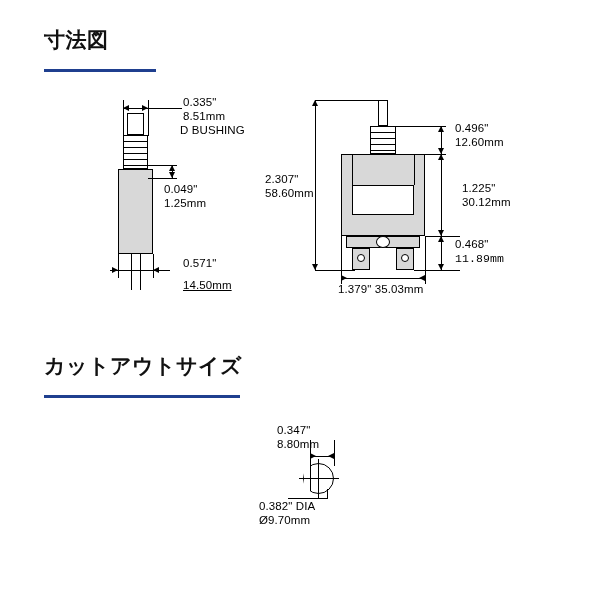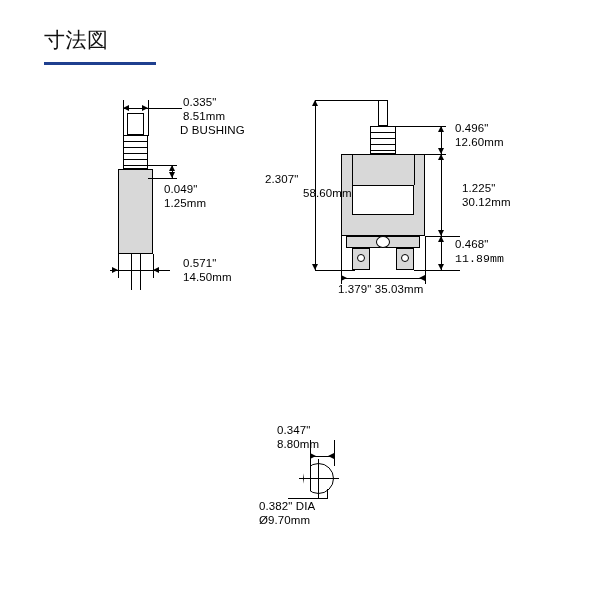--- a/index.html
+++ b/index.html
@@ -16,25 +16,25 @@
     overflow: hidden;
   }
   .page {
     position: absolute;
     inset: 0;
   }
 
   
   .heading {
     position: absolute;
-    font-weight: normal;
+    font-weight: bold;
     font-size: 21px;
     letter-spacing: 0.5px;
     color: #111111;
-    padding-bottom: 11px;
+    padding-bottom: 18px;
     white-space: nowrap;
   }
   .heading .rule {
     position: absolute;
     left: 0;
     bottom: 0;
     height: 3px;
     background: #1f3f8f;
   }
   #heading-dimensions { left: 44px; top: 26px; }
@@ -128,21 +128,21 @@
     <div class="arrow-d" style="left:169px; top:172px;"></div>
     <div class="lbl" style="left:164px; top:183px;">0.049"</div>
     <div class="lbl" style="left:164px; top:197px;">1.25mm</div>
 
     <div class="ln vln" style="left:118px; top:254px; height:24px;"></div>
     <div class="ln vln" style="left:153px; top:254px; height:24px;"></div>
     <div class="ln hln" style="left:110px; top:270px; width:60px;"></div>
     <div class="arrow-r" style="left:112px; top:267px;"></div>
     <div class="arrow-l" style="left:153px; top:267px;"></div>
     <div class="lbl" style="left:183px; top:257px;">0.571"</div>
-    <div class="lbl" style="left:183px; top:271px;">14.50mm</div>
+    <div class="lbl" style="left:183px; top:279px;text-decoration:underline;">14.50mm</div>
   </div>
 
   <div>
 
     <div class="box fillwhite" style="left:378px; top:100px; width:10px; height:26px;"></div>
 
     <div class="box fillwhite" style="left:370px; top:126px; width:26px; height:28px;"></div>
     <div class="ln hln" style="left:370px; top:132px; width:26px;"></div>
     <div class="ln hln" style="left:370px; top:138px; width:26px;"></div>
     <div class="ln hln" style="left:370px; top:144px; width:26px;"></div>
@@ -162,21 +162,21 @@
     <div class="box fillgray" style="left:396px; top:248px; width:18px; height:22px;"></div>
     <div class="circle" style="left:357px; top:254px; width:8px; height:8px;"></div>
     <div class="circle" style="left:401px; top:254px; width:8px; height:8px;"></div>
 
     <div class="ln vln" style="left:315px; top:100px; height:170px;"></div>
     <div class="arrow-u" style="left:312px; top:100px;"></div>
     <div class="arrow-d" style="left:312px; top:264px;"></div>
     <div class="ln hln" style="left:315px; top:100px; width:63px;"></div>
     <div class="ln hln" style="left:315px; top:270px; width:40px;"></div>
     <div class="lbl" style="left:265px; top:173px;">2.307"</div>
-    <div class="lbl" style="left:265px; top:187px;margin-left:38px;">58.60mm</div>
+    <div class="lbl" style="left:265px; top:187px;">58.60mm</div>
 
     <div class="ln hln" style="left:396px; top:126px; width:50px;"></div>
     <div class="ln hln" style="left:425px; top:154px; width:21px;"></div>
     <div class="ln vln" style="left:441px; top:126px; height:28px;"></div>
     <div class="arrow-u" style="left:438px; top:126px;"></div>
     <div class="arrow-d" style="left:438px; top:148px;"></div>
     <div class="lbl" style="left:455px; top:122px;">0.496"</div>
     <div class="lbl" style="left:455px; top:136px;">12.60mm</div>
 
     <div class="ln hln" style="left:425px; top:236px; width:35px;"></div>
@@ -194,20 +194,24 @@
     <div class="lbl" style="left:455px; top:252px;font-family:Liberation Mono, monospace;">11.89mm</div>
 
     <div class="ln vln" style="left:341px; top:236px; height:48px;"></div>
     <div class="ln vln" style="left:425px; top:236px; height:48px;"></div>
     <div class="ln hln" style="left:341px; top:278px; width:84px;"></div>
     <div class="arrow-r" style="left:341px; top:275px;"></div>
     <div class="arrow-l" style="left:419px; top:275px;"></div>
     <div class="lbl" style="left:338px; top:283px;">1.379" 35.03mm</div>
   </div>
 
+  <div class="heading" id="heading-cutout">
+    <span>カットアウトサイズ</span>
+    <span class="rule"></span>
+  </div>
 
   <div>
 
     <div class="circle" style="left:303px; top:463px; width:31px; height:31px;"></div>
     <div class="ln vln" style="left:310px; top:466px; height:25px;"></div>
     <div class="box fillwhite" style="left:304px; top:466px; width:6px; height:25px; border:none;"></div>
 
     <div class="ln hln" style="left:299px; top:478px; width:40px;"></div>
     <div class="ln vln" style="left:318px; top:459px; height:39px;"></div>
 

